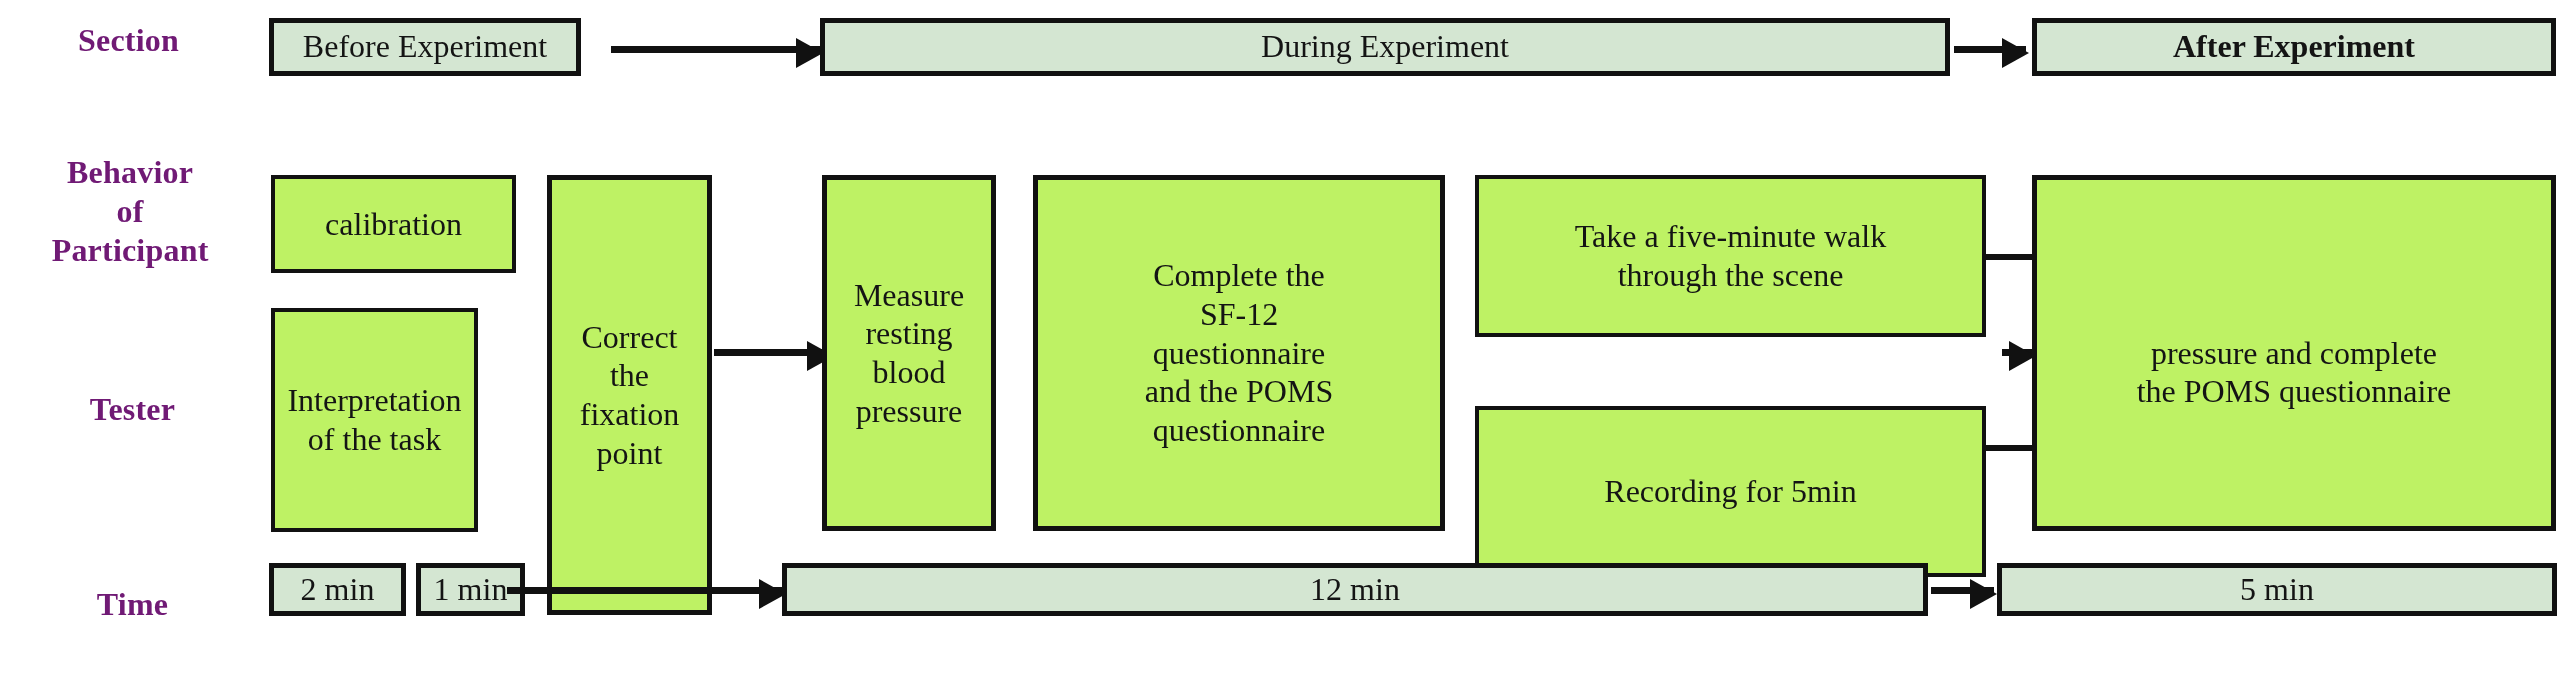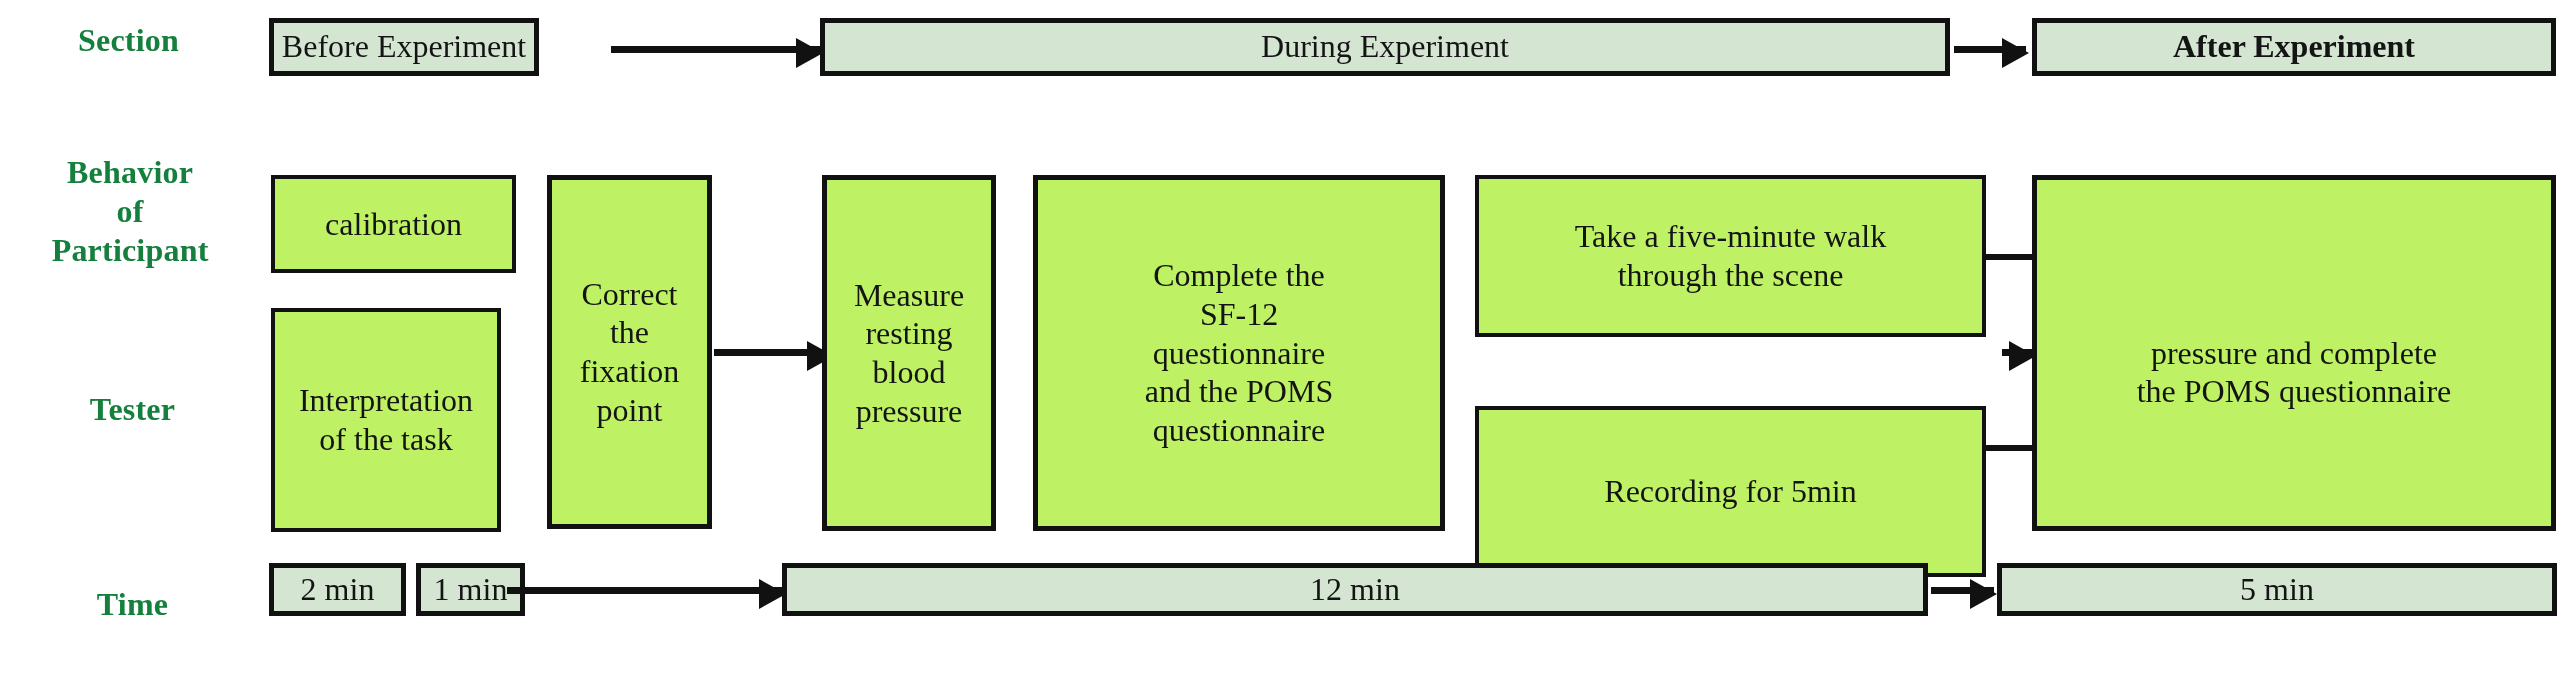--- a/index.html
+++ b/index.html
@@ -15,21 +15,21 @@
     overflow:hidden;
   }
 
   
   .row-label{
     position:absolute;
     font-weight:bold;
     font-size:32px;
     line-height:1.22;
     text-align:center;
-    color:#15803d;
+    color:#701a75;
     letter-spacing:0.2px;
   }
 
   
   .box{
     position:absolute;
     box-sizing:border-box;
     border:5.6px solid #111111;
     background:#bef264;
     display:flex;
@@ -90,48 +90,48 @@
   </div>
 
   <div class="row-label" style="left:16px;top:390px;width:233px;">
     <span>Tester</span>
   </div>
 
   <div class="row-label" style="left:16px;top:585px;width:233px;">
     <span>Time</span>
   </div>
 
-  <div class="box green" style="left:269px;top:17.7px;width:270px;height:58px;">
+  <div class="box green" style="left:269px;top:17.7px;width:312px;height:58px;">
     <span class="txt">Before Experiment</span>
   </div>
 
   <div class="arrow" style="left:611px;top:46px;width:209px;"></div>
 
   <div class="box green" style="left:820px;top:17.7px;width:1130px;height:58px;">
     <span class="txt">During Experiment</span>
   </div>
 
   <div class="arrow" style="left:1954px;top:46px;width:72px;"></div>
 
   <div class="box green" style="left:2032px;top:17.7px;width:524px;height:58px;font-weight:bold;">
     <span class="txt">After Experiment</span>
   </div>
 
   <div class="box thin" style="left:271px;top:175px;width:245px;height:98px;">
     <span class="txt">calibration</span>
   </div>
 
-  <div class="box thin" style="left:271px;top:308px;width:230px;height:224px;">
+  <div class="box thin" style="left:271px;top:308px;width:207px;height:224px;">
     <span class="txt">
       <span>Interpretation</span><br>
       <span>of the task</span>
     </span>
   </div>
 
-  <div class="box" style="left:547px;top:175px;width:165px;height:354px;font-family:Liberation Serif, serif;">
+  <div class="box" style="left:547px;top:175px;width:165px;height:440px;font-family:Liberation Serif, serif;">
     <span class="txt">
       <span>Correct</span><br>
       <span>the</span><br>
       <span>fixation</span><br>
       <span>point</span>
     </span>
   </div>
 
   <div class="arrow" style="left:714px;top:349px;width:117px;"></div>
 

